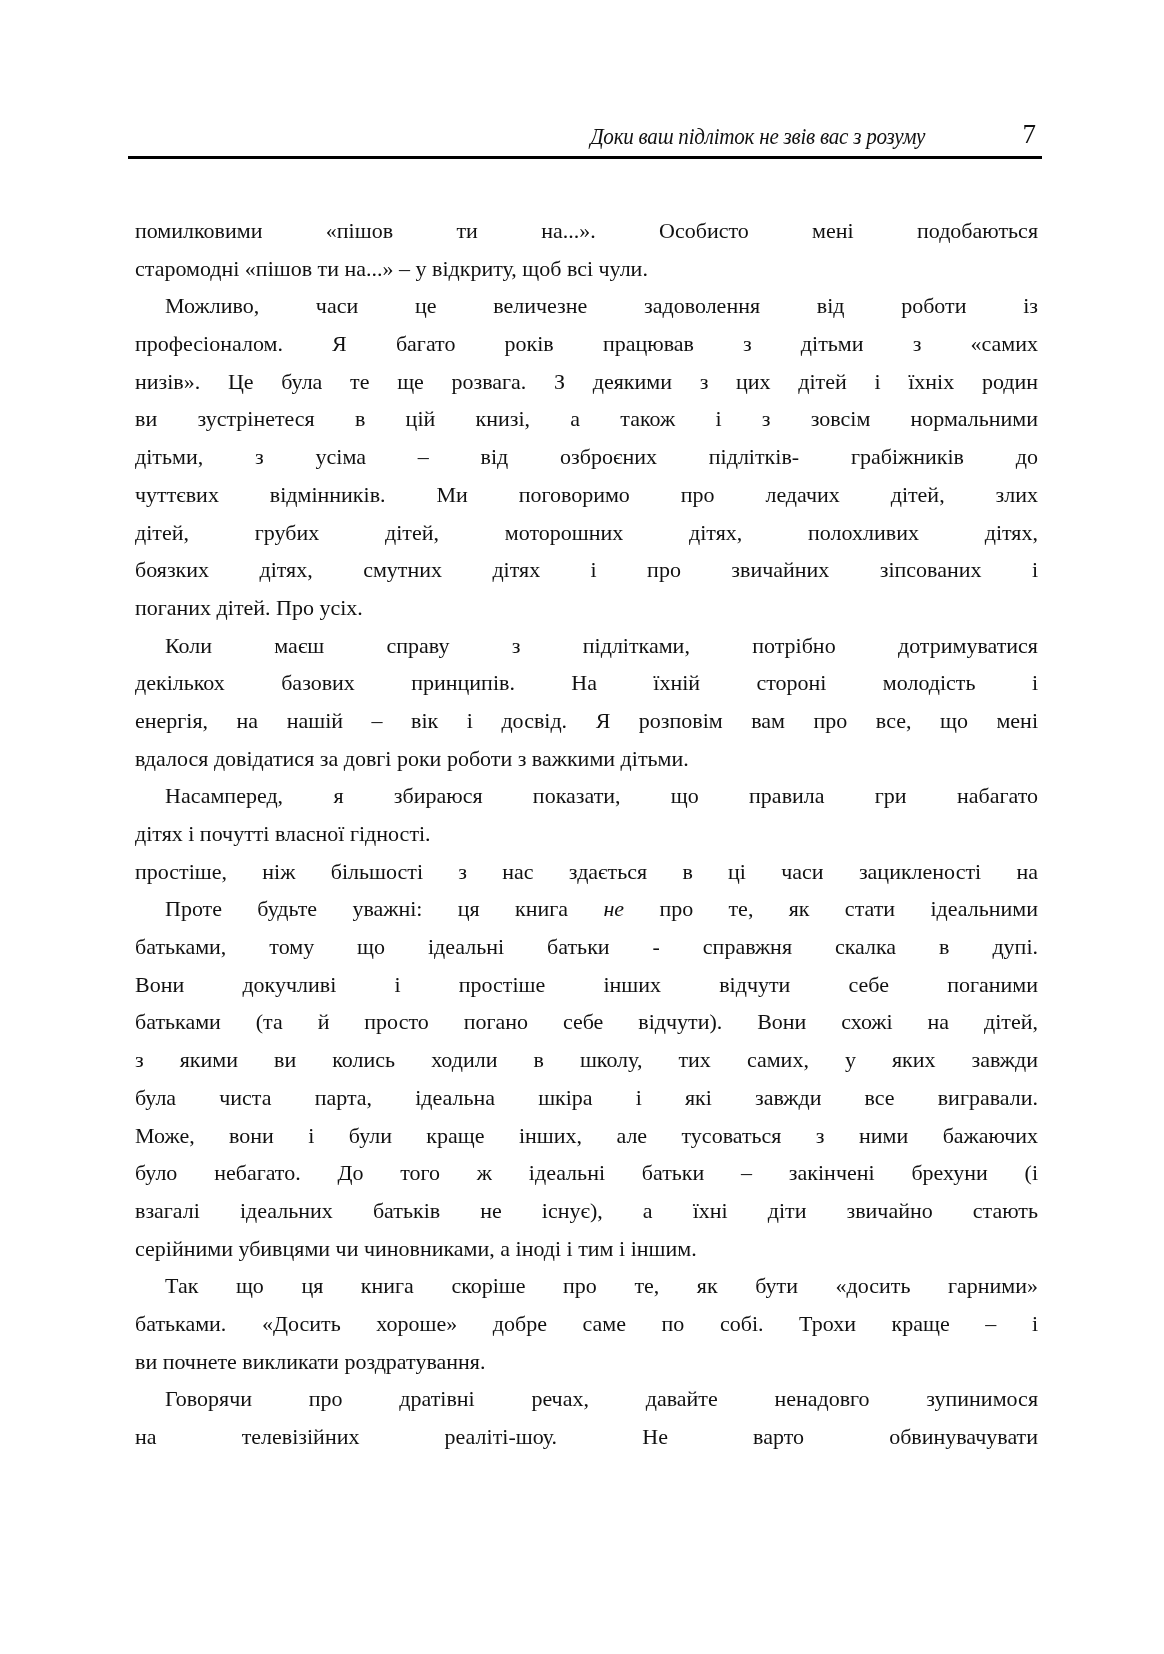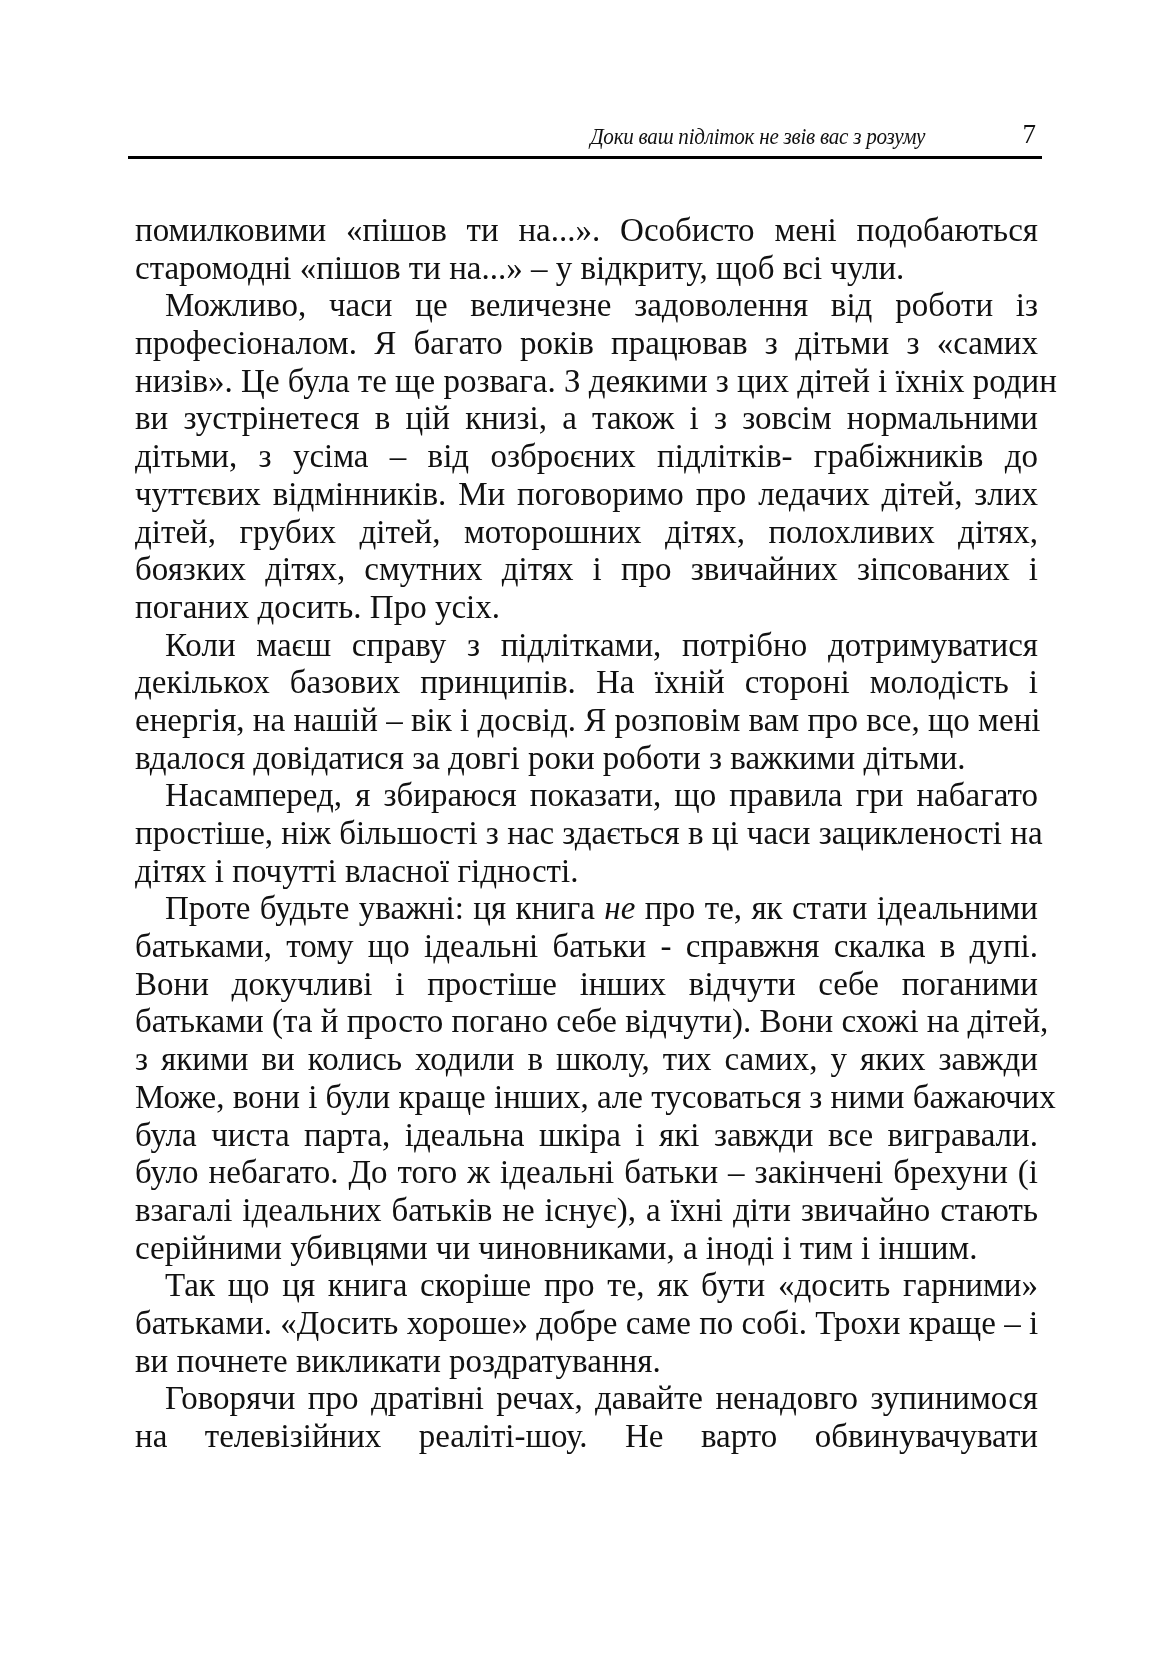--- a/index.html
+++ b/index.html
@@ -16,21 +16,21 @@
   }
   .page-number {
     position: absolute; right: 6px; top: 1px;
     font-family: "Liberation Serif", serif; font-size: 27px; color: #111;
   }
   .rule {
     position: absolute; left: 128px; top: 156px; width: 914px; height: 3px; background: #000;
   }
   .body-text {
     position: absolute; left: 135px; top: 212px; width: 903px;
-    font-family: "Liberation Serif", serif; font-size: 33px; color: #111;
+    font-family: "Liberation Serif", serif; font-size: 22px; color: #111;
   }
   .line {
     display: block; height: 37.7px; line-height: 37.7px;
     white-space: nowrap; overflow: visible;
     text-align: justify; text-align-last: justify;
   }
   .line.last { text-align-last: left; }
   .line.indent { padding-left: 30px; }
   .line em { }
 </style>
@@ -53,44 +53,44 @@
 
     <div>
       <span class="line indent">Можливо, часи це величезне задоволення від роботи із</span>
       <span class="line">професіоналом. Я багато років працював з дітьми з «самих</span>
       <span class="line">низів». Це була те ще розвага. З деякими з цих дітей і їхніх родин</span>
       <span class="line">ви зустрінетеся в цій книзі, а також і з зовсім нормальними</span>
       <span class="line">дітьми, з усіма – від озброєних підлітків- грабіжників до</span>
       <span class="line">чуттєвих відмінників. Ми поговоримо про ледачих дітей, злих</span>
       <span class="line">дітей, грубих дітей, моторошних дітях, полохливих дітях,</span>
       <span class="line">боязких дітях, смутних дітях і про звичайних зіпсованих і</span>
-      <span class="line last">поганих досить. Про усіх.</span>
+      <span class="line last">поганих дітей. Про усіх.</span>
     </div>
 
     <div>
       <span class="line indent">Коли маєш справу з підлітками, потрібно дотримуватися</span>
       <span class="line">декількох базових принципів. На їхній стороні молодість і</span>
       <span class="line">енергія, на нашій – вік і досвід. Я розповім вам про все, що мені</span>
       <span class="line last">вдалося довідатися за довгі роки роботи з важкими дітьми.</span>
     </div>
 
     <div>
       <span class="line indent">Насамперед, я збираюся показати, що правила гри набагато</span>
+      <span class="line last">дітях і почутті власної гідності.</span>
       <span class="line">простіше, ніж більшості з нас здається в ці часи зацикленості на</span>
-      <span class="line last">дітях і почутті власної гідності.</span>
     </div>
 
     <div>
       <span class="line indent"><span>Проте будьте уважні: ця книга </span><em>не</em><span>  про те, як стати ідеальними</span></span>
       <span class="line">батьками, тому що ідеальні батьки - справжня скалка в дупі.</span>
       <span class="line">Вони докучливі і простіше інших відчути себе поганими</span>
       <span class="line">батьками (та й просто погано себе відчути). Вони схожі на дітей,</span>
       <span class="line">з якими ви колись ходили в школу, тих самих, у яких завжди</span>
+      <span class="line">була чиста парта, ідеальна шкіра і які завжди все вигравали.</span>
       <span class="line">Може, вони і були краще інших, але тусоваться з ними бажаючих</span>
-      <span class="line">була чиста парта, ідеальна шкіра і які завжди все вигравали.</span>
       <span class="line">було небагато. До того ж ідеальні батьки – закінчені брехуни (і</span>
       <span class="line">взагалі ідеальних батьків не існує), а їхні діти звичайно стають</span>
       <span class="line last">серійними убивцями чи чиновниками, а іноді і тим і іншим.</span>
     </div>
 
     <div>
       <span class="line indent">Так що ця книга скоріше про те, як бути «досить гарними»</span>
       <span class="line">батьками. «Досить хороше» добре саме по собі. Трохи краще – і</span>
       <span class="line last">ви почнете викликати роздратування.</span>
     </div>

